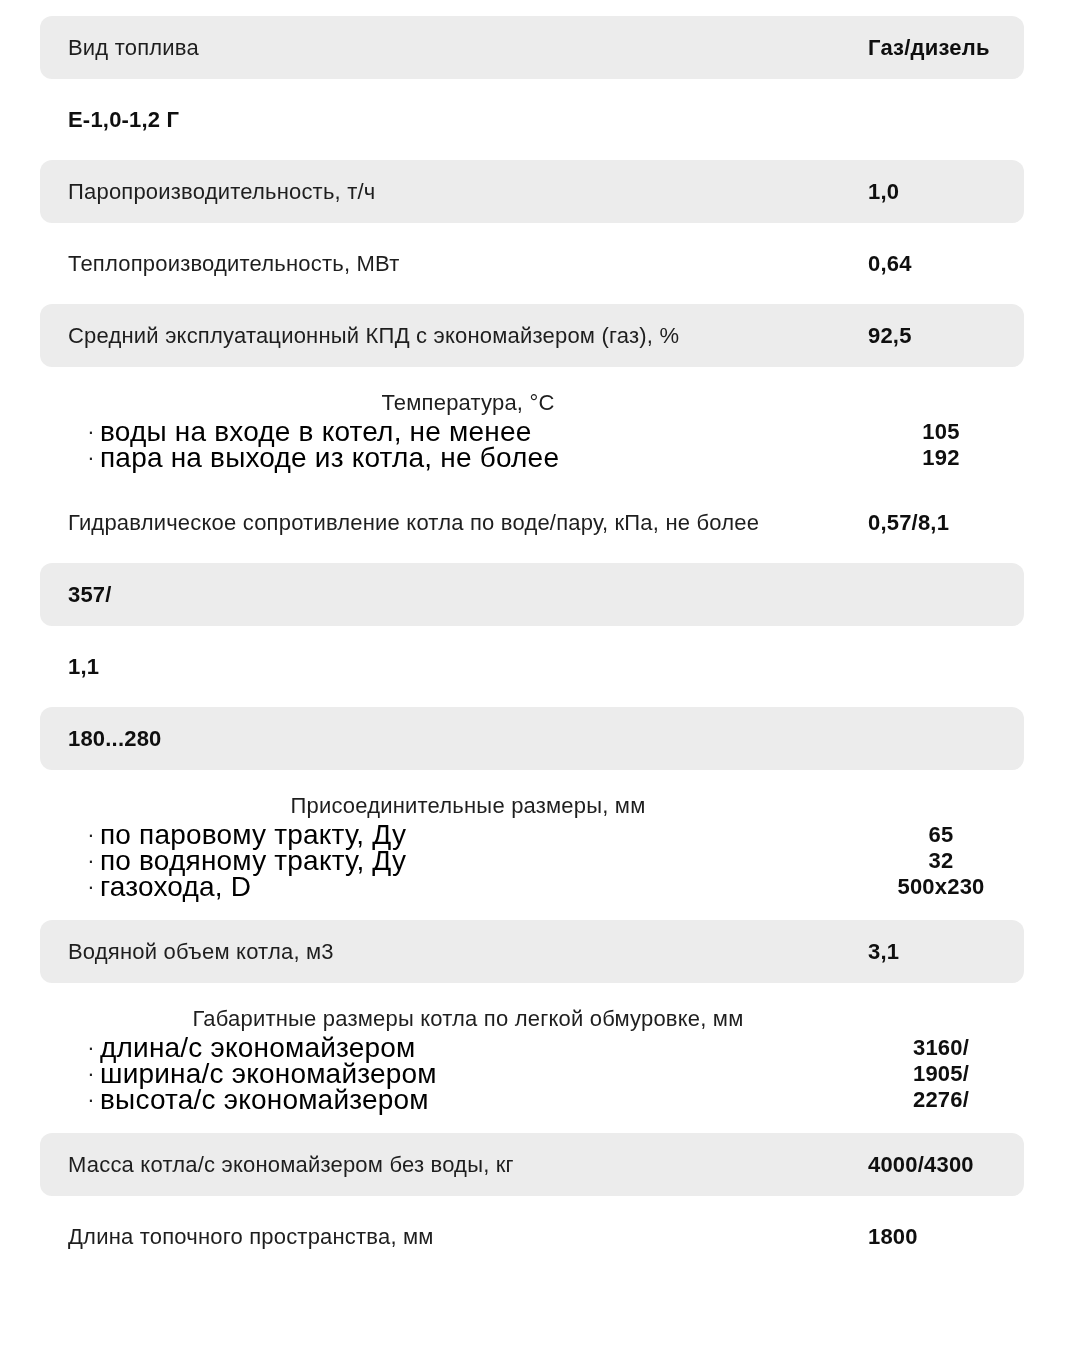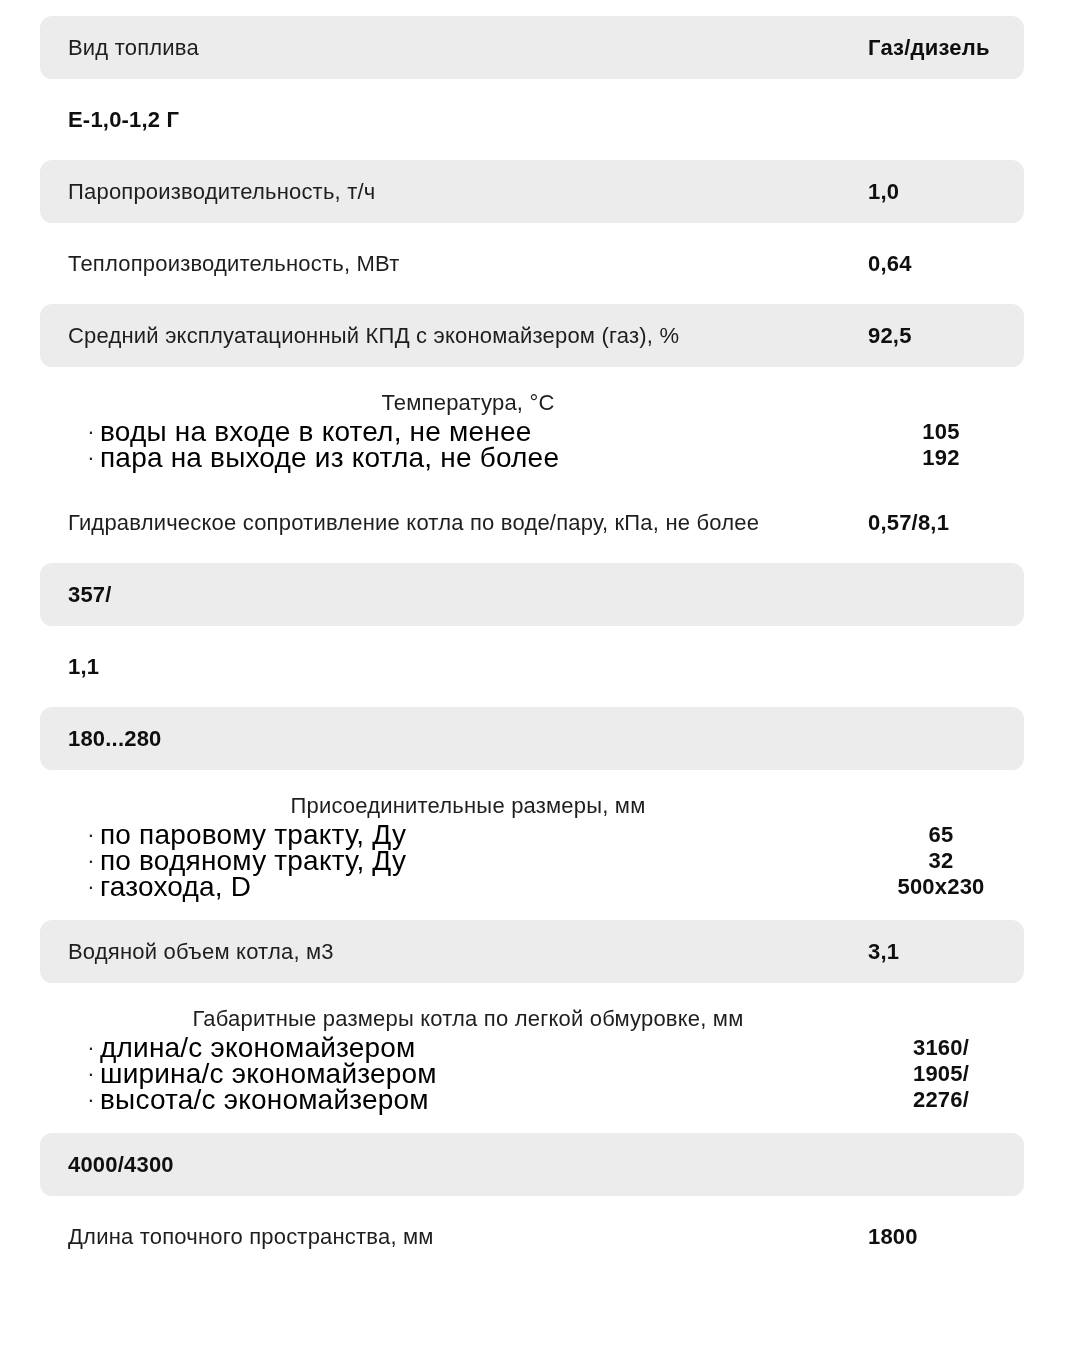--- a/index.html
+++ b/index.html
@@ -203,20 +203,21 @@
       <div class="line">
         <div class="label-cell">
           <span class="bullet">·</span>
           <span class="sub-label">высота/с экономайзером</span>
         </div>
         <div class="value">2276/</div>
       </div>
     </div>
     <div class="row simple shaded">
       <div class="line">
+        <div class="label">Масса котла/с экономайзером без воды, кг</div>
         <div class="value">4000/4300</div>
       </div>
     </div>
     <div class="row simple">
       <div class="line">
         <div class="label">Длина топочного пространства, мм</div>
         <div class="value">1800</div>
       </div>
     </div>
   </div>

